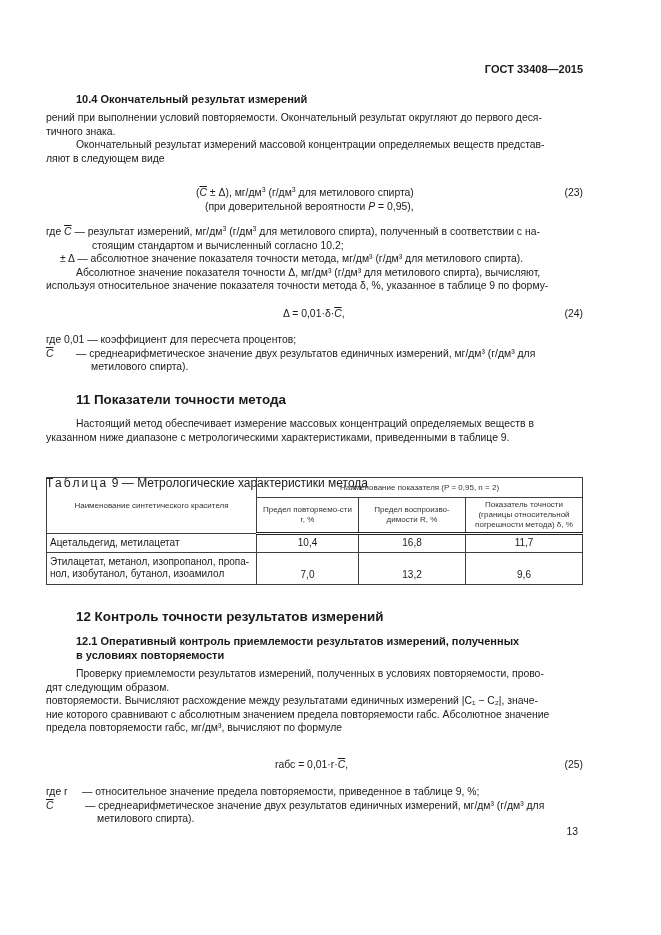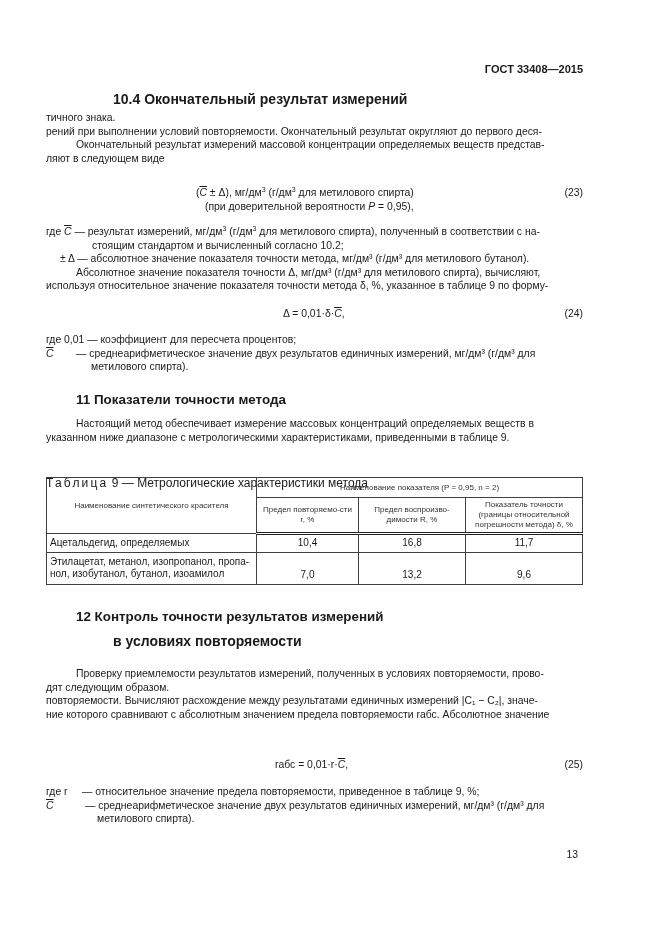--- a/index.html
+++ b/index.html
@@ -2,21 +2,21 @@
 <html><head>
 <meta charset="utf-8">
 <style>
   html,body{margin:0;padding:0;background:#fff;}
   body{width:661px;height:935px;position:relative;overflow:hidden;
        font-family:"Liberation Sans",sans-serif;color:#1a1a1a;font-size:10.4px;line-height:13.6px;}
   .abs{position:absolute;}
   .hdr{right:78px;top:63px;font-weight:bold;font-size:11px;text-align:center;}
   .p{left:46px;width:537px;text-align:justify;}
   .ind{text-indent:30px;}
-  .h2{left:76px;font-weight:bold;font-size:14px;margin-left:37px;}
+  .h2{left:76px;font-weight:bold;font-size:11px;}
   .h1{left:76px;font-weight:bold;font-size:13.4px;}
   .ovl{text-decoration:overline;font-style:italic;}
   .it{font-style:italic;}
   sup{font-size:7px;line-height:0;vertical-align:4px;}
   .eqnum{right:78px;}
   table{border-collapse:collapse;position:absolute;left:46px;top:477px;width:537px;}
   td{border:1px solid #404040;font-size:8px;line-height:10px;text-align:center;padding:2px 3px;color:#333;}
   td.b{font-size:10px;line-height:12.5px;color:#1a1a1a;}
   td.l{text-align:left;}
   tr.hdrlast td{border-bottom:3px double #222;}
@@ -24,38 +24,38 @@
   .sp{letter-spacing:2.2px;}
 </style>
 </head>
 <body>
 
 <div class="abs hdr">ГОСТ 33408—2015</div>
 
 <div class="abs h2" style="top:93px">10.4 Окончательный результат измерений</div>
 
 <div class="abs p" style="top:111px">
+  <div>рений при выполнении условий повторяемости. Окончательный результат округляют до первого деся-</div>
   <div>тичного знака.</div>
-  <div>рений при выполнении условий повторяемости. Окончательный результат округляют до первого деся-</div>
   <div class="ind">Окончательный результат измерений массовой концентрации определяемых веществ представ-</div>
   <div>ляют в следующем виде</div>
 </div>
 
 <div class="abs" style="left:196px;top:186px">
   <span>(</span><span class="ovl">C</span><span> ± Δ)</span><span>, мг/дм</span><sup>3</sup><span> (г/дм</span><sup>3</sup><span> для метилового спирта)</span>
 </div>
 <div class="abs" style="left:205px;top:200px">
   <span>(при доверительной вероятности </span><span class="it">P</span><span> = 0,95),</span>
 </div>
 <div class="abs eqnum" style="top:186px">(23)</div>
 
 <div class="abs p" style="top:225px">
   <span>где</span> <span class="ovl">C</span> <span>— результат измерений, мг/дм</span><sup>3</sup><span> (г/дм</span><sup>3</sup><span> для метилового спирта), полученный в соответствии с на-</span>
   <div style="padding-left:46px">стоящим стандартом и вычисленный согласно 10.2;</div>
-  <div style="padding-left:14px">± Δ — абсолютное значение показателя точности метода, мг/дм³ (г/дм³ для метилового бутанол).</div>
+  <div style="padding-left:14px">± Δ — абсолютное значение показателя точности метода, мг/дм³ (г/дм³ для метилового спирта).</div>
   <div class="ind">Абсолютное значение показателя точности Δ, мг/дм³ (г/дм³ для метилового спирта), вычисляют,</div>
   <div>используя относительное значение показателя точности метода δ, %, указанное в таблице 9 по форму-</div>
 </div>
 
 <div class="abs" style="left:283px;top:307px"><span>Δ = 0,01·δ·</span><span class="ovl">C</span>,</div>
 <div class="abs eqnum" style="top:307px">(24)</div>
 
 <div class="abs p" style="top:333px">
   <div>где 0,01 — коэффициент для пересчета процентов;</div>
   <div><span class="ovl" style="display:inline-block;width:30px">C</span><span>— среднеарифметическое значение двух результатов единичных измерений, мг/дм³ (г/дм³ для</span></div>
@@ -75,48 +75,50 @@
       <tr style="height:20px">
     <td rowspan="2" style="width:203px">Наименование синтетического красителя</td>
     <td colspan="3">Наименование показателя (P = 0,95, n = 2)</td>
   </tr>
   <tr class="hdrlast" style="height:36px">
     <td style="width:95px">Предел повторяемо-сти r, %</td>
     <td style="width:100px">Предел воспроизво-димости R, %</td>
     <td>Показатель точности (границы относительной погрешности метода) δ, %</td>
   </tr>
   <tr>
-    <td class="b l">Ацетальдегид, определяемых</td>
+    <td class="b l">Ацетальдегид, метилацетат</td>
     <td class="b">10,4</td>
     <td class="b">16,8</td>
     <td class="b">11,7</td>
   </tr>
   <tr style="height:32px">
     <td class="b l">Этилацетат, метанол, изопропанол, пропа-нол, изобутанол, бутанол, изоамилол</td>
     <td class="b" style="vertical-align:bottom">7,0</td>
     <td class="b" style="vertical-align:bottom">13,2</td>
     <td class="b" style="vertical-align:bottom">9,6</td>
   </tr>
 </tbody>
   </table>
 
 <div class="abs h1" style="top:610px">12 Контроль точности результатов измерений</div>
 <div class="abs h2" style="top:635px">
+  <div>12.1 Оперативный контроль приемлемости результатов измерений, полученных</div>
   <div>в условиях повторяемости</div>
 </div>
 
 <div class="abs p" style="top:667px">
   <div class="ind">Проверку приемлемости результатов измерений, полученных в условиях повторяемости, прово-</div>
   <div>дят следующим образом.</div>
   <div>повторяемости. Вычисляют расхождение между результатами единичных измерений |C₁ − C₂|, значе-</div>
   <div>ние которого сравнивают с абсолютным значением предела повторяемости rабс. Абсолютное значение</div>
+  <div>предела повторяемости rабс, мг/дм³, вычисляют по формуле</div>
 </div>
 
 <div class="abs" style="left:275px;top:758px"><span>rабс = 0,01·r·</span><span class="ovl">C</span>,</div>
 <div class="abs eqnum" style="top:758px">(25)</div>
 
 <div class="abs p" style="top:785px">
   <div style="white-space:pre">где r     — относительное значение предела повторяемости, приведенное в таблице 9, %;</div>
   <div><span class="ovl" style="display:inline-block;width:39px">C</span><span>— среднеарифметическое значение двух результатов единичных измерений, мг/дм³ (г/дм³ для</span></div>
   <div style="padding-left:51px">метилового спирта).</div>
 </div>
 
-<div class="abs" style="right:83px;top:848px">13</div>
+<div class="abs" style="right:83px;top:825px">13</div>
 
 </body></html>

